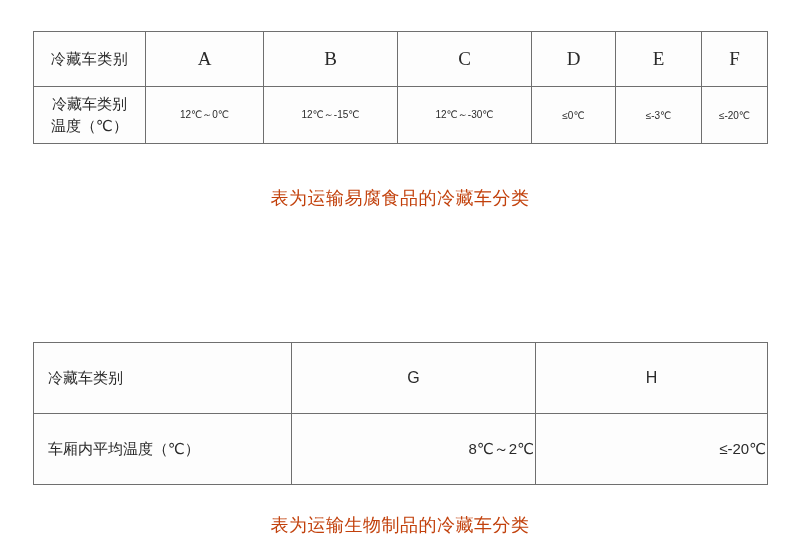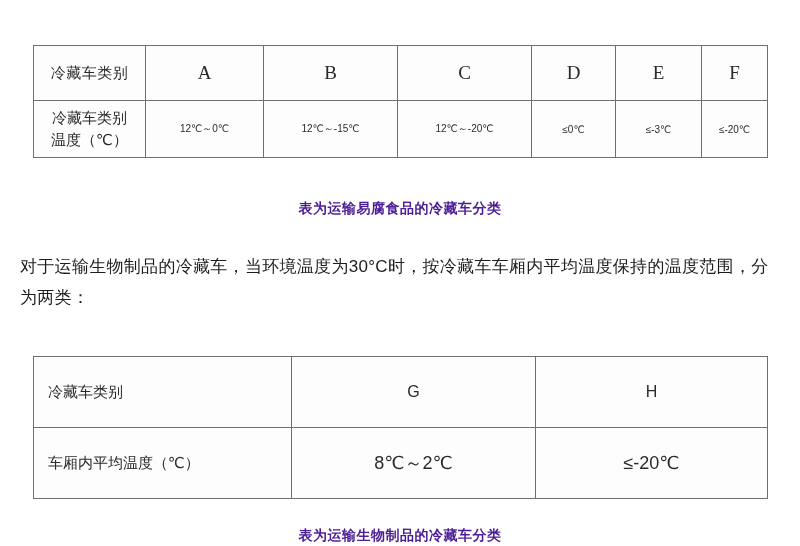--- a/index.html
+++ b/index.html
@@ -12,21 +12,20 @@
     background: #ffffff;
     font-family: "Liberation Sans", "DejaVu Sans", sans-serif;
     color: #1a1a1a;
     overflow: hidden;
   }
   .page {
     position: relative;
     width: 800px;
     height: 406px;
     box-sizing: border-box;
-    margin-top: 14px;
   }
 
   
   .table-wrap-1 {
     position: absolute;
     left: 33px;
     top: 31px;
     width: 734px;
   }
   table.grid {
@@ -64,23 +63,23 @@
   .t1 .label-cell {
     padding: 0 8px;
     line-height: 1.45;
     font-size: 15px;
   }
 
   .caption {
     position: absolute;
     width: 100%;
     text-align: center;
-    font-size: 14px;
-    font-weight: bold;
-    color: #4c1d95;
+    font-size: 18px;
+    font-weight: normal;
+    color: #c2410c;
     letter-spacing: 0.5px;
   }
   #caption1 { top: 186px; left: 0; }
   #caption2 { top: 513px; left: 0; }
 
   .para {
     position: absolute;
     left: 20px;
     top: 237px;
     width: 760px;
@@ -105,22 +104,23 @@
   .t2 .label-cell {
     text-align: left;
     padding-left: 14px;
     font-size: 15px;
   }
   .t2 .cat-letter {
     font-size: 16px;
     font-family: "Liberation Sans", sans-serif;
   }
   .t2 .temp {
-    font-size: 18px;
+    font-size: 15px;
     white-space: nowrap;
+    text-align: right;
   }
 </style>
 </head>
 <body>
 
 <div class="page">
 
   <div class="table-wrap-1">
     <table class="grid t1">
       <colgroup>
@@ -142,32 +142,31 @@
           <td class="cat-letter">E</td>
           <td class="cat-letter">F</td>
         </tr>
         <tr class="r2">
           <td class="label-cell">
             <div>冷藏车类别</div>
             <div>温度（℃）</div>
           </td>
           <td class="temp">12℃～0℃</td>
           <td class="temp">12℃～-15℃</td>
-          <td class="temp">12℃～-20℃</td>
+          <td class="temp">12℃～-30℃</td>
           <td class="temp">≤0℃</td>
           <td class="temp">≤-3℃</td>
           <td class="temp">≤-20℃</td>
         </tr>
       </tbody>
     </table>
   </div>
 
   <div class="caption" id="caption1">表为运输易腐食品的冷藏车分类</div>
 
-  <div class="para">对于运输生物制品的冷藏车，当环境温度为30°C时，按冷藏车车厢内平均温度保持的温度范围，分为两类：</div>
 
   <div class="table-wrap-2">
     <table class="grid t2">
       <colgroup>
         <col style="width:258px">
         <col style="width:244px">
         <col style="width:232px">
       </colgroup>
       <tbody>
         <tr class="r1">

